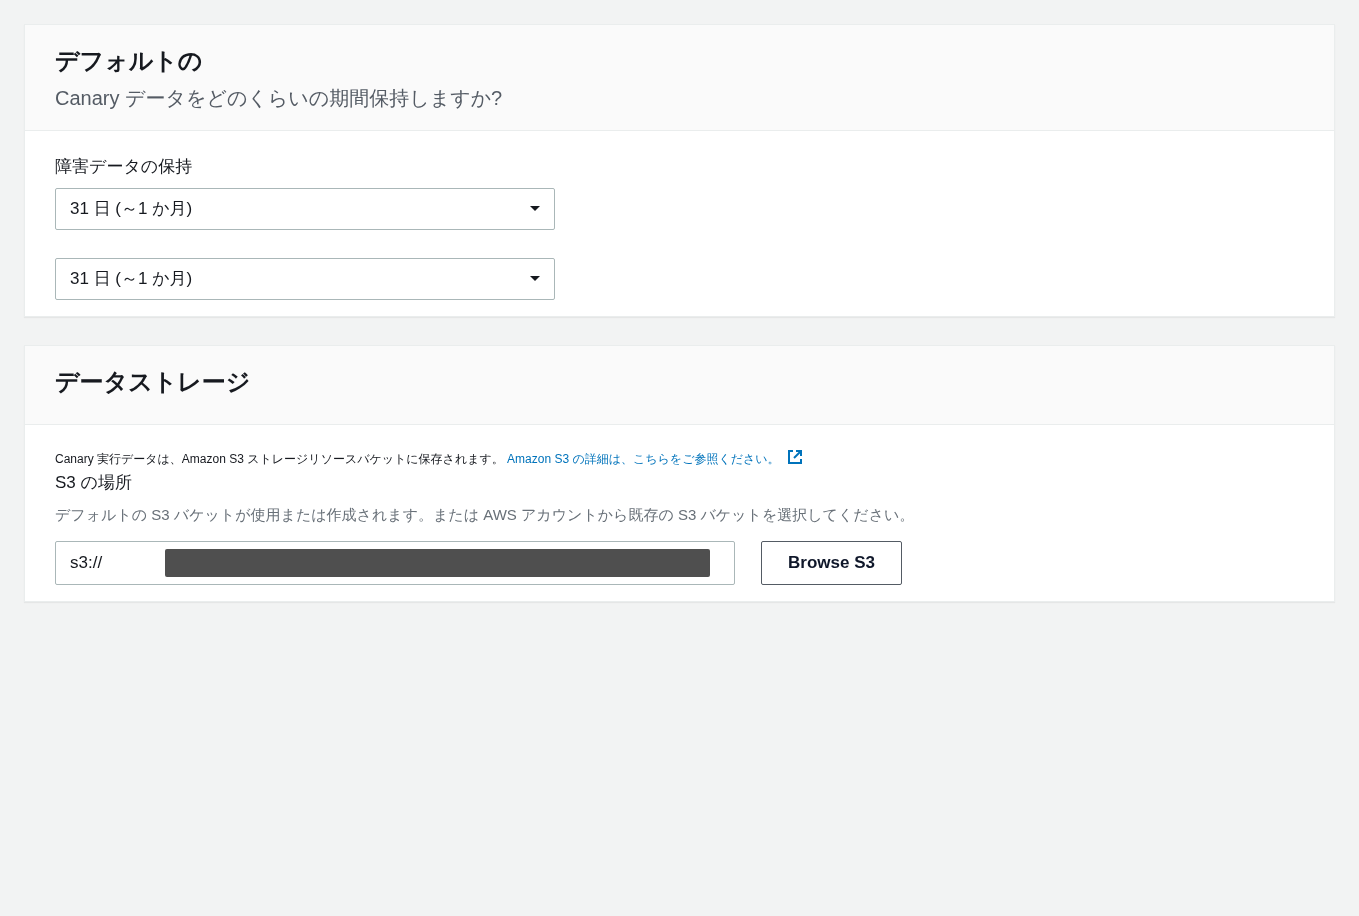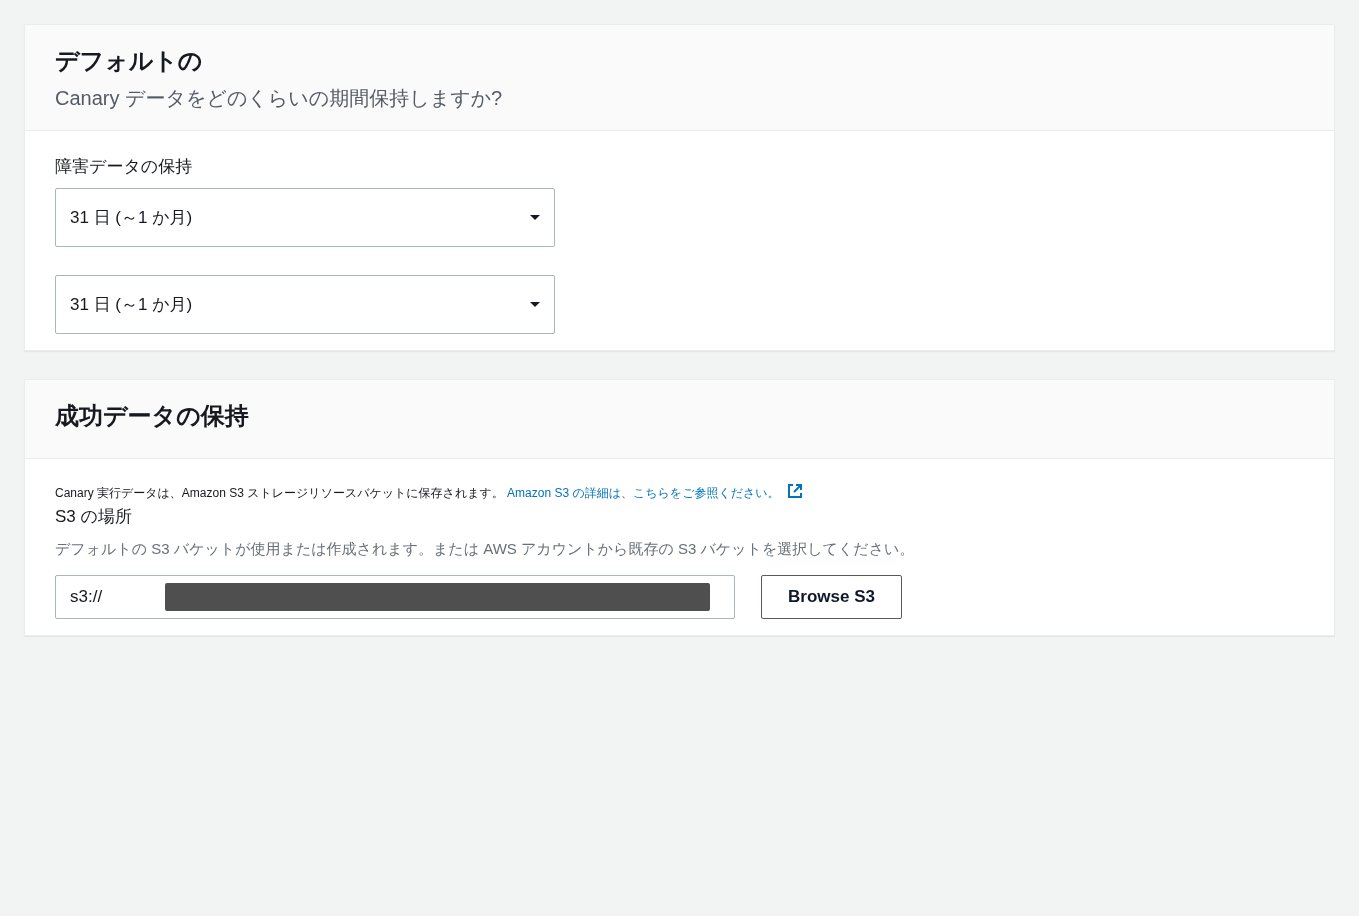--- a/index.html
+++ b/index.html
@@ -57,21 +57,21 @@
     max-width: 100%;
   }
   .select-box {
     width: 100%;
     border: 1px solid #aab7b8;
     border-radius: 2px;
     background: #ffffff;
     padding: 8px 40px 8px 14px;
     font-size: 17px;
     color: #16191f;
-    height: 59px;
+    height: 42px;
     line-height: 24px;
     cursor: pointer;
     display: flex;
     align-items: center;
   }
   .select-caret {
     position: absolute;
     right: 14px;
     top: 50%;
     transform: translateY(-50%);
@@ -166,21 +166,21 @@
             </svg>
         </span>
       </div>
     </div>
 
   </div>
 </div>
 
 <div class="panel">
   <div class="panel-header">
-    <h2 class="panel-title">成功データの保持</h2>
+    <h2 class="panel-title">データストレージ</h2>
   </div>
   <div class="panel-body">
 
     <p class="info-text">
       <span>Canary 実行データは、Amazon S3 ストレージリソースバケットに保存されます。</span>
       <a class="link">
         <span>Amazon S3 の詳細は、こちらをご参照ください。</span>
         <span class="ext-icon">
           <svg width="16" height="16" viewBox="0 0 16 16" fill="none" stroke="#0073bb" stroke-width="2">
             <path d="M6 2 H2 V14 H14 V10"></path>

